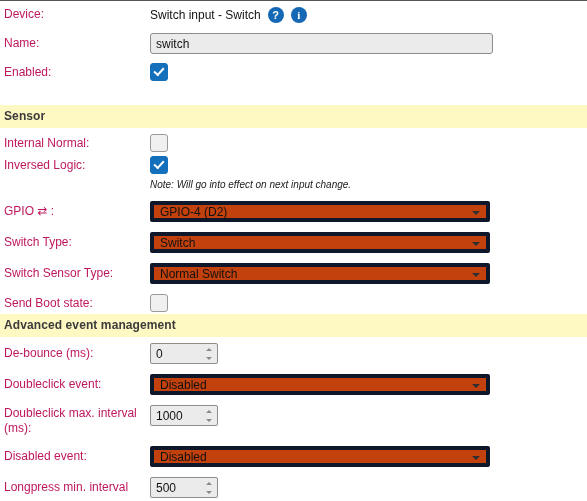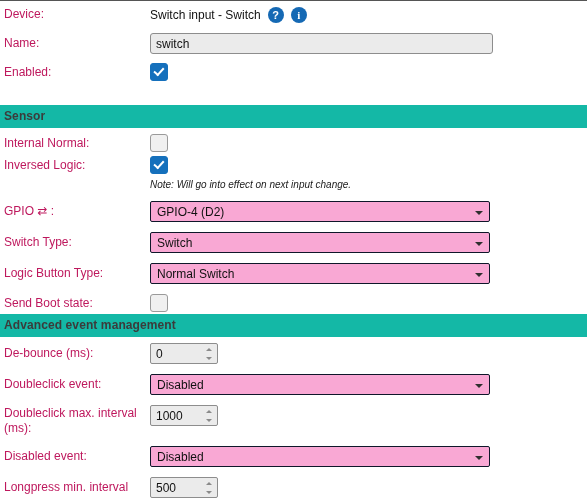--- a/index.html
+++ b/index.html
@@ -44,21 +44,21 @@
     line-height: 15px;
   }
   .field {
     flex: 1;
     display: flex;
     align-items: center;
   }
   
   .section {
     width: 587px;
-    background: #14b8a6;
+    background: #fef9c3;
     box-sizing: border-box;
     padding: 4px 4px 5px 4px;
     font-weight: bold;
     font-size: 12px;
     color: #3b3b3b;
     letter-spacing: 0.1px;
   }
   
   .device-row { padding-top: 6px; padding-bottom: 7px; }
   .device-value {
@@ -125,22 +125,22 @@
     border: solid #ffffff;
     border-width: 0 2px 2px 0;
     transform: rotate(42deg) translate(-1px, -1px);
   }
   
   .sel {
     position: relative;
     width: 340px;
     height: 21px;
     box-sizing: border-box;
-    background: #f9a8d4;
-    border: 1px solid #0f172a;
+    background: #c2410c;
+    border: 4px solid #0f172a;
     border-radius: 2px;
     display: flex;
     align-items: center;
     padding: 0 18px 0 6px;
     font-size: 12px;
     color: #111111;
     cursor: pointer;
   }
   .sel .caret {
     position: absolute;
@@ -264,21 +264,21 @@
     <div class="label" style="line-height:21px;">Switch Type:</div>
     <div class="field">
       <div class="sel">
         <span>Switch</span>
         <span class="caret"></span>
       </div>
     </div>
   </div>
 
   <div class="row" style="padding-top:5px;padding-bottom:5px;">
-    <div class="label" style="line-height:21px;">Logic Button Type:</div>
+    <div class="label" style="line-height:21px;">Switch Sensor Type:</div>
     <div class="field">
       <div class="sel">
         <span>Normal Switch</span>
         <span class="caret"></span>
       </div>
     </div>
   </div>
 
   <div class="row" style="padding-top:5px;padding-bottom:2px;">
     <div class="label" style="line-height:18px;">Send Boot state:</div>

